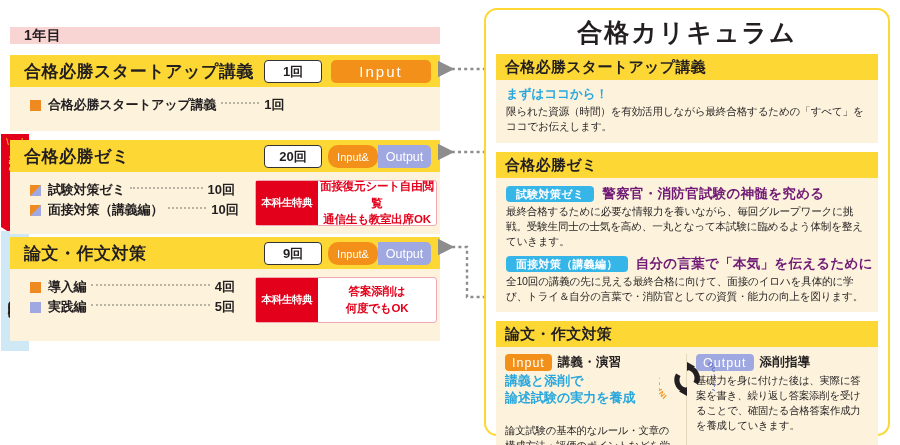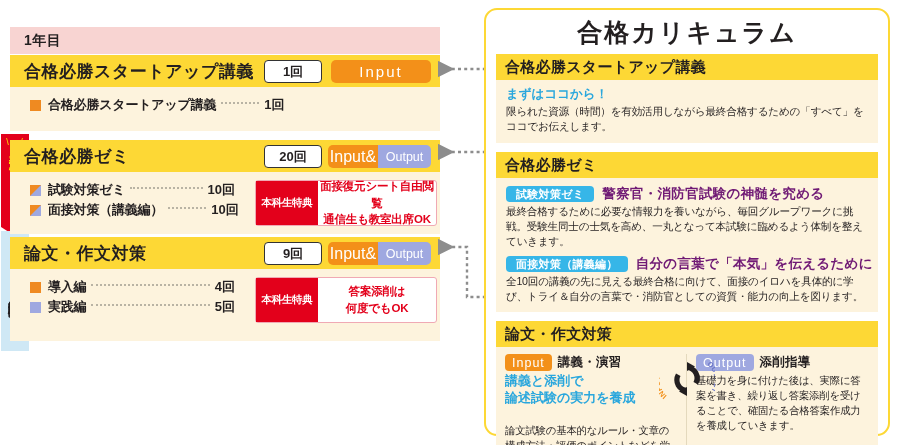--- a/index.html
+++ b/index.html
@@ -8,21 +8,21 @@
     font-family:"Liberation Sans","DejaVu Sans",sans-serif;
     -webkit-font-smoothing:antialiased;
     overflow:hidden;position:relative;
   }
   .stage{position:relative;width:900px;height:445px;}
 
   
   .left{position:absolute;left:0;top:0;width:462px;height:445px;}
 
   .year-bar{
-    position:absolute;left:10px;top:27px;width:430px;height:27px;
+    position:absolute;left:10px;top:27px;width:430px;height:17px;
     background:#f8d4d2;display:flex;align-items:center;
   }
   .year-bar .txt{font-size:14px;font-weight:bold;color:#231f20;padding-left:14px;letter-spacing:.5px;}
 
   
   .course{position:absolute;left:10px;width:430px;}
   .course .hdr{
     position:relative;height:32px;background:#fdd835;
     display:flex;align-items:center;
   }
@@ -43,21 +43,21 @@
   }
   .io-badge .seg{
     display:flex;align-items:center;justify-content:center;
     font-size:13px;color:#ffffff;font-weight:normal;letter-spacing:.5px;
   }
   .io-badge .seg.in{background:#f39019;}
   .io-badge .seg.out{background:#9fa8e0;}
   .io-badge.single{width:100px;}
   .io-badge.single .seg.in{width:100%;font-size:15px;letter-spacing:2px;}
   .io-badge.dual{width:103px;}
-  .io-badge.dual .seg.in{width:50px;font-size:16px;letter-spacing:0;}
+  .io-badge.dual .seg.in{width:50px;font-size:11px;letter-spacing:0;border-radius:10px;}
   .io-badge.dual .seg.out{width:53px;font-size:12.5px;letter-spacing:0;}
 
   .lessons{position:absolute;left:20px;top:8px;}
   .lrow{display:flex;align-items:center;font-size:13px;color:#231f20;height:20px;}
   .lrow .sq{width:11px;height:11px;margin-right:7px;flex:0 0 auto;}
   .sq.orange{background:#ef8a21;}
   .sq.blue{background:#9fa8e0;}
   .sq.split{background:linear-gradient(to bottom right,#ef8a21 0 49%,#9fa8e0 51% 100%);}
   .lrow .nm{white-space:nowrap;font-weight:bold;letter-spacing:-.2px;}
   .lrow .dots{

